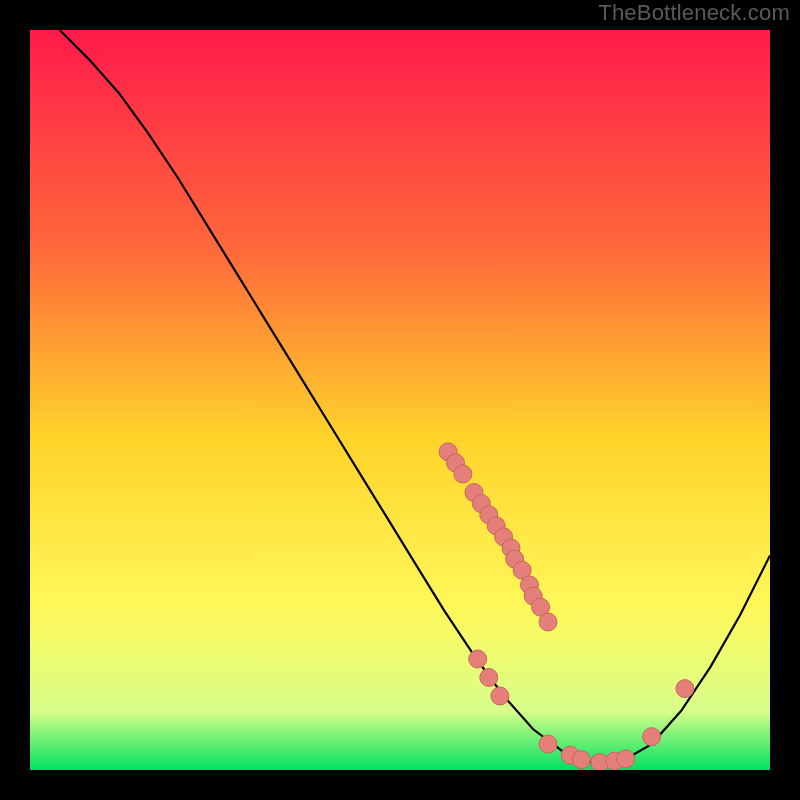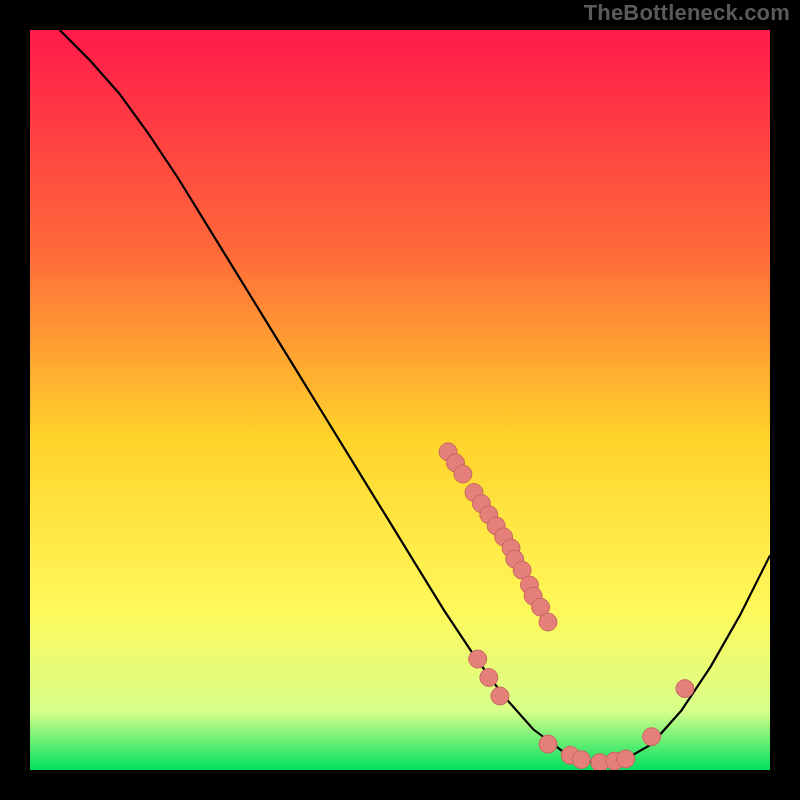--- a/index.html
+++ b/index.html
@@ -15,21 +15,21 @@
     position: relative;
     width: 800px;
     height: 800px;
   }
   .watermark {
     position: absolute;
     top: 0;
     right: 10px;
     color: #5a5a5a;
     font-size: 22px;
-    font-weight: 700;
+    font-weight: 400;
     letter-spacing: 0.2px;
     user-select: none;
   }
   .plot-area {
     position: absolute;
     left: 30px;
     top: 30px;
     width: 740px;
     height: 740px;
   }

